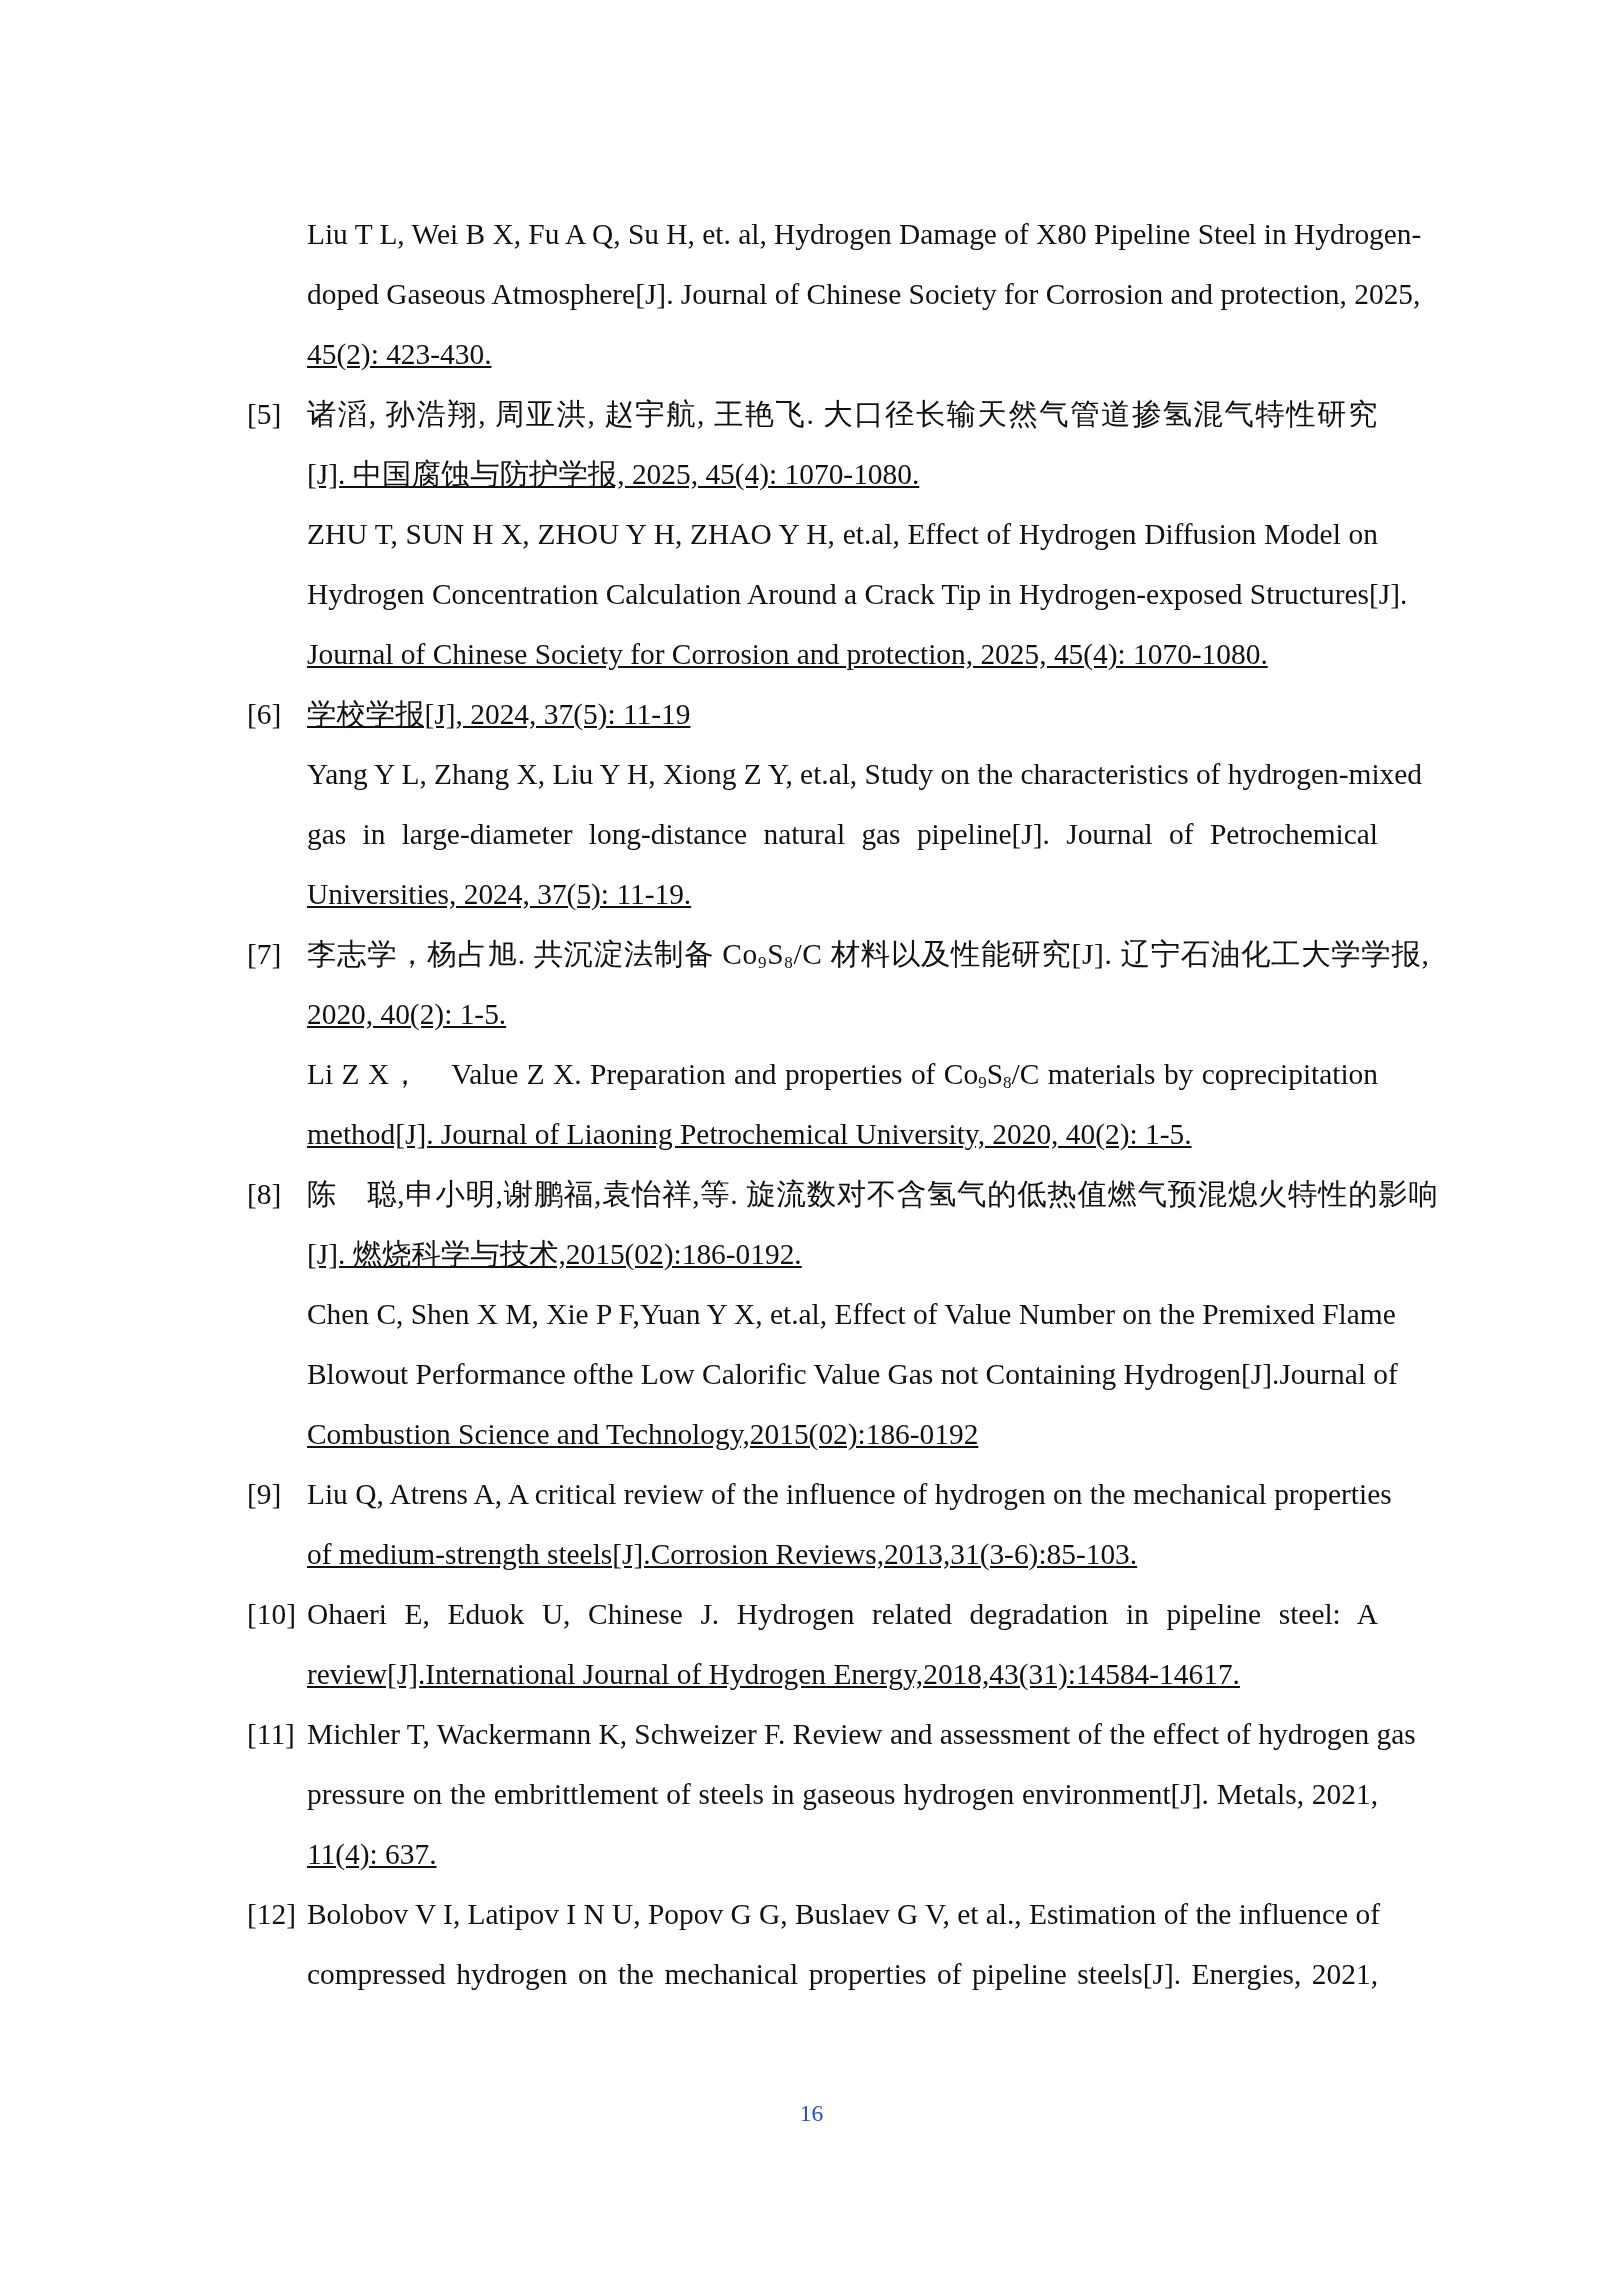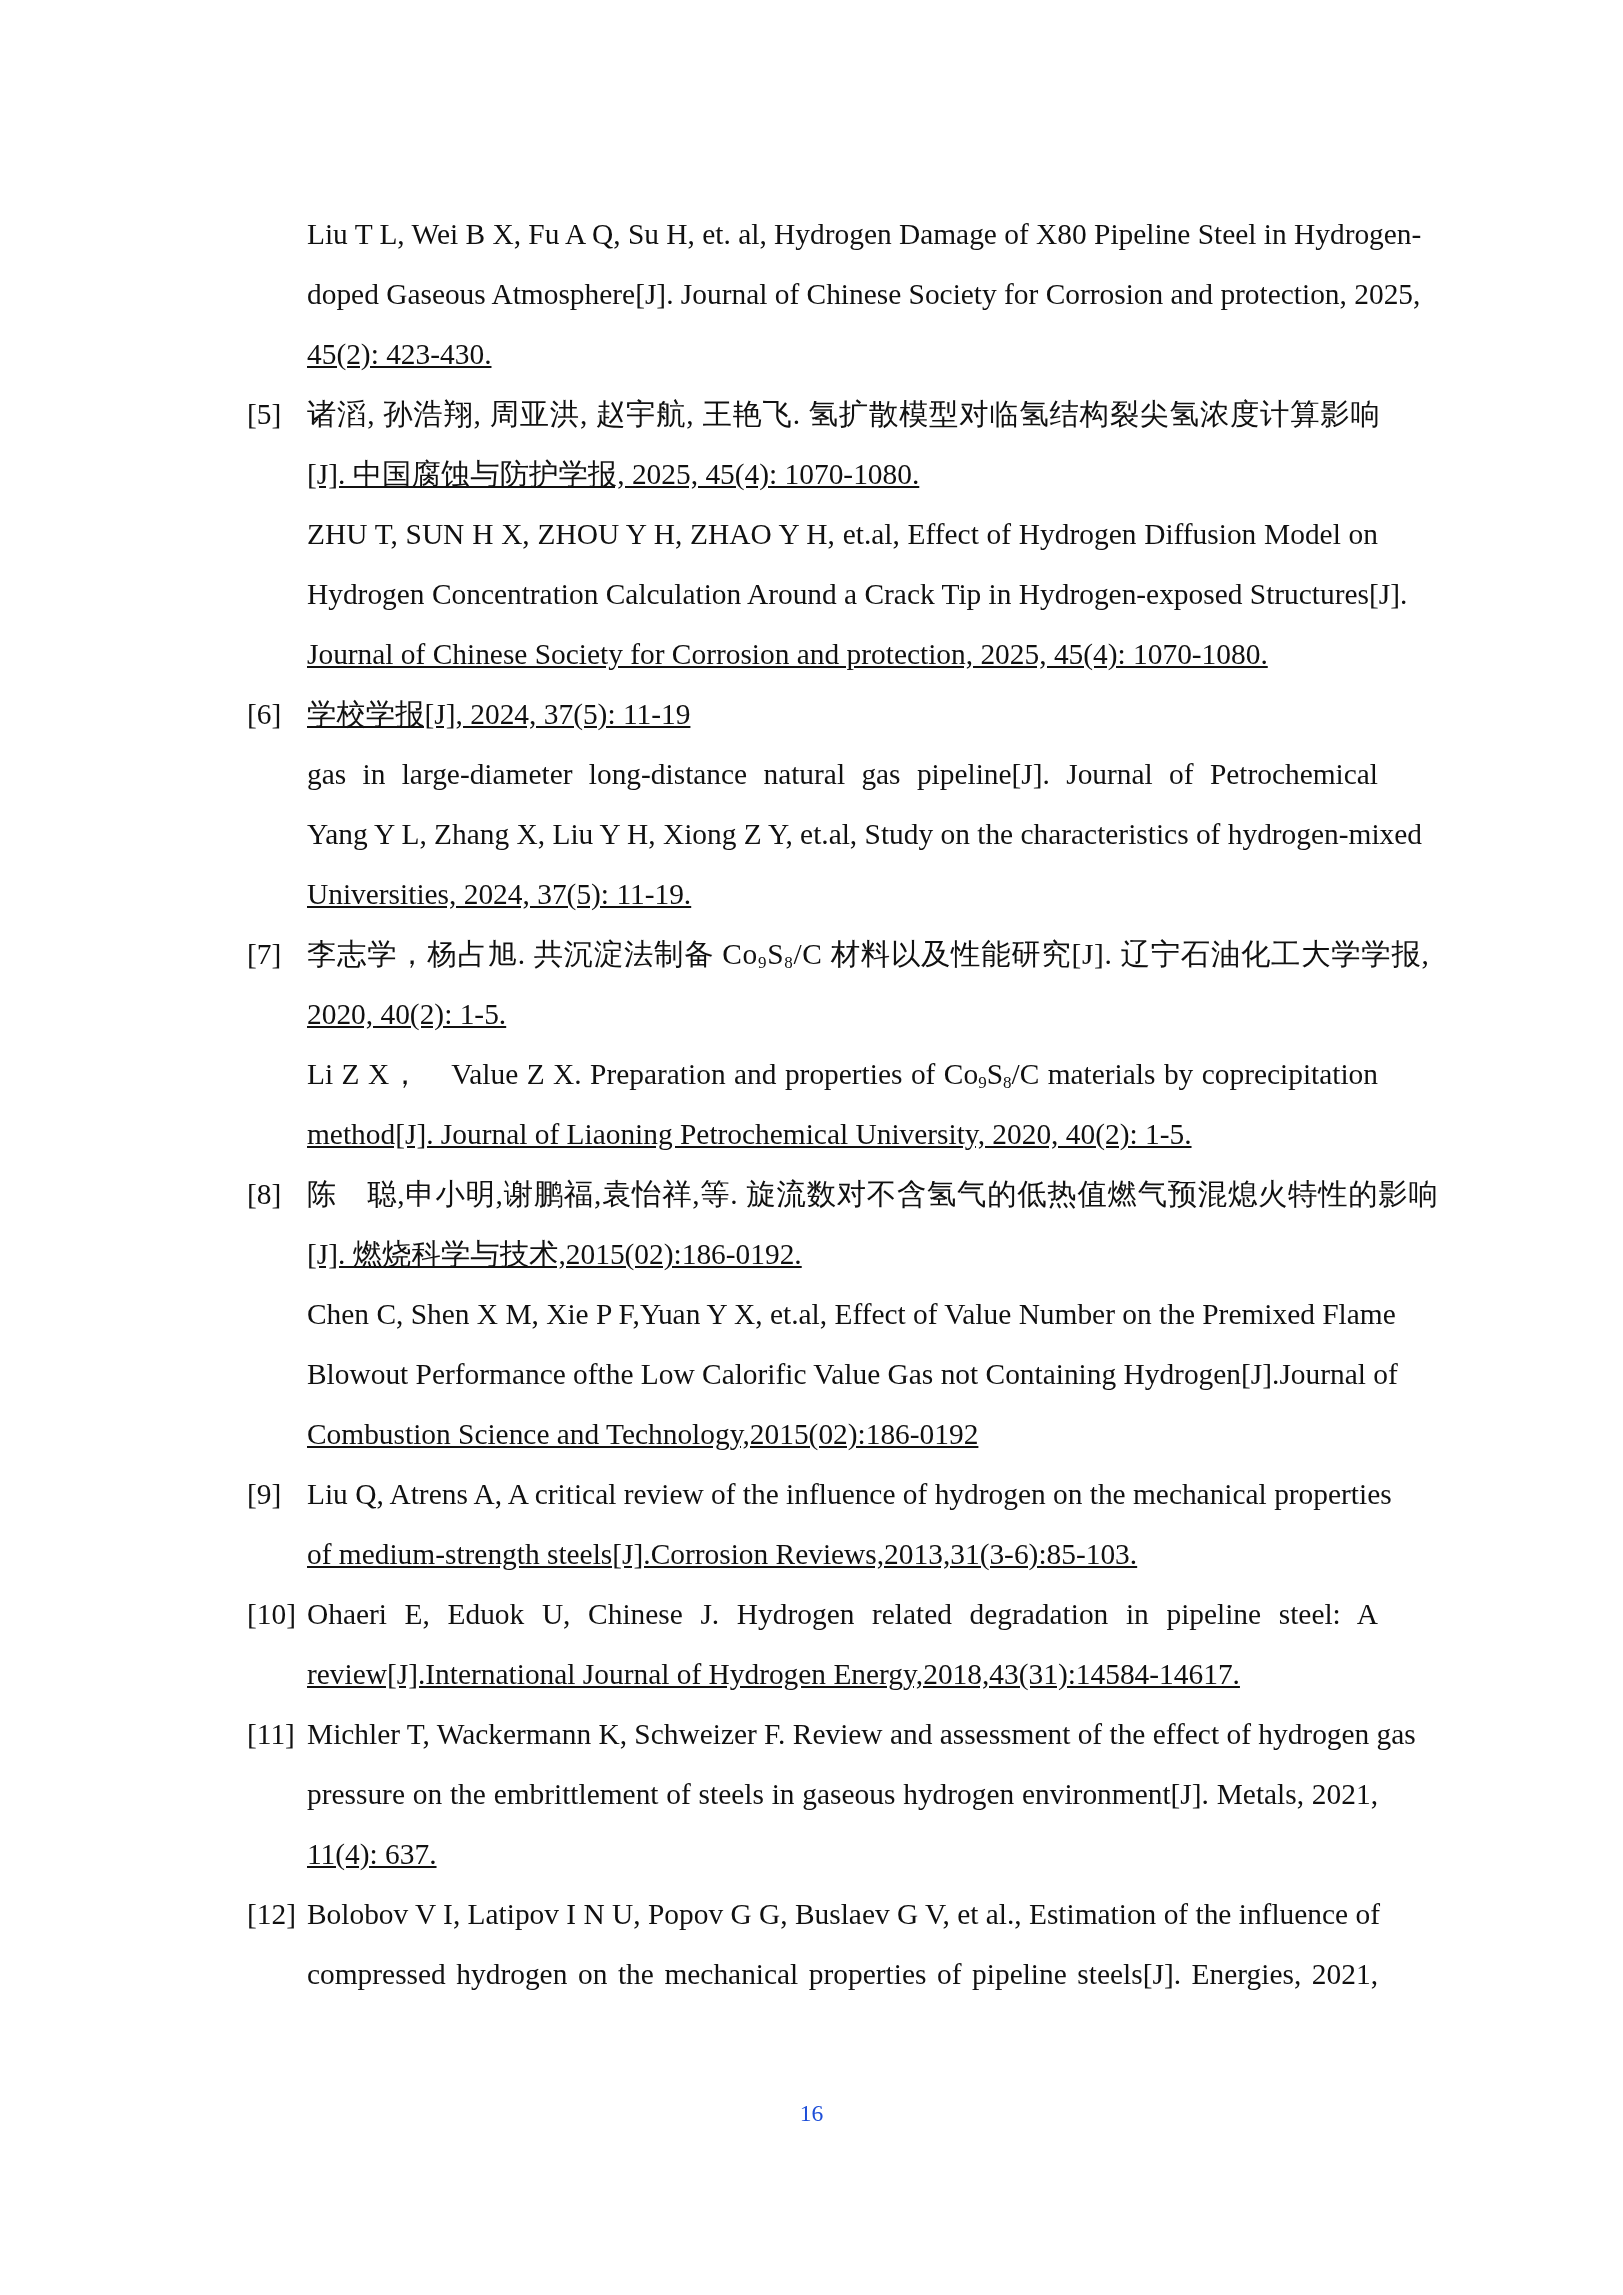--- a/index.html
+++ b/index.html
@@ -37,32 +37,32 @@
   <div class="refs">
 
     <div class="ref">
       <span class="line">Liu T L, Wei B X, Fu A Q, Su H, et. al, Hydrogen Damage of X80 Pipeline Steel in Hydrogen-</span>
       <span class="line">doped Gaseous Atmosphere[J]. Journal of Chinese Society for Corrosion and protection, 2025,</span>
       <span class="line last">45(2): 423-430.</span>
     </div>
 
     <div class="ref">
       <span class="ref-label">[5]</span>
-      <span class="line cn">诸滔, 孙浩翔, 周亚洪, 赵宇航, 王艳飞. 氢扩散模型对临氢结构裂尖氢浓度计算影响</span>
+      <span class="line cn">诸滔, 孙浩翔, 周亚洪, 赵宇航, 王艳飞. 大口径长输天然气管道掺氢混气特性研究</span>
       <span class="line last">[J]. 中国腐蚀与防护学报, 2025, 45(4): 1070-1080.</span>
       <span class="line">ZHU T, SUN H X, ZHOU Y H, ZHAO Y H, et.al, Effect of Hydrogen Diffusion Model on</span>
       <span class="line">Hydrogen Concentration Calculation Around a Crack Tip in Hydrogen-exposed Structures[J].</span>
       <span class="line last">Journal of Chinese Society for Corrosion and protection, 2025, 45(4): 1070-1080.</span>
     </div>
 
     <div class="ref">
       <span class="ref-label">[6]</span>
       <span class="line last">学校学报[J], 2024, 37(5): 11-19</span>
+      <span class="line">Yang Y L, Zhang X, Liu Y H, Xiong Z Y, et.al, Study on the characteristics of hydrogen-mixed</span>
       <span class="line">gas in large-diameter long-distance natural gas pipeline[J]. Journal of Petrochemical</span>
-      <span class="line">Yang Y L, Zhang X, Liu Y H, Xiong Z Y, et.al, Study on the characteristics of hydrogen-mixed</span>
       <span class="line last">Universities, 2024, 37(5): 11-19.</span>
     </div>
 
     <div class="ref">
       <span class="ref-label">[7]</span>
       <span class="line cn"><span>李志学，杨占旭. 共沉淀法制备 Co</span><sub>9</sub><span>S</span><sub>8</sub><span>/C 材料以及性能研究[J]. 辽宁石油化工大学学报,</span></span>
       <span class="line last">2020, 40(2): 1-5.</span>
       <span class="line"><span>Li Z X，　Value Z X. Preparation and properties of Co</span><sub>9</sub><span>S</span><sub>8</sub><span>/C materials by coprecipitation</span></span>
       <span class="line last">method[J]. Journal of Liaoning Petrochemical University, 2020, 40(2): 1-5.</span>
     </div>

